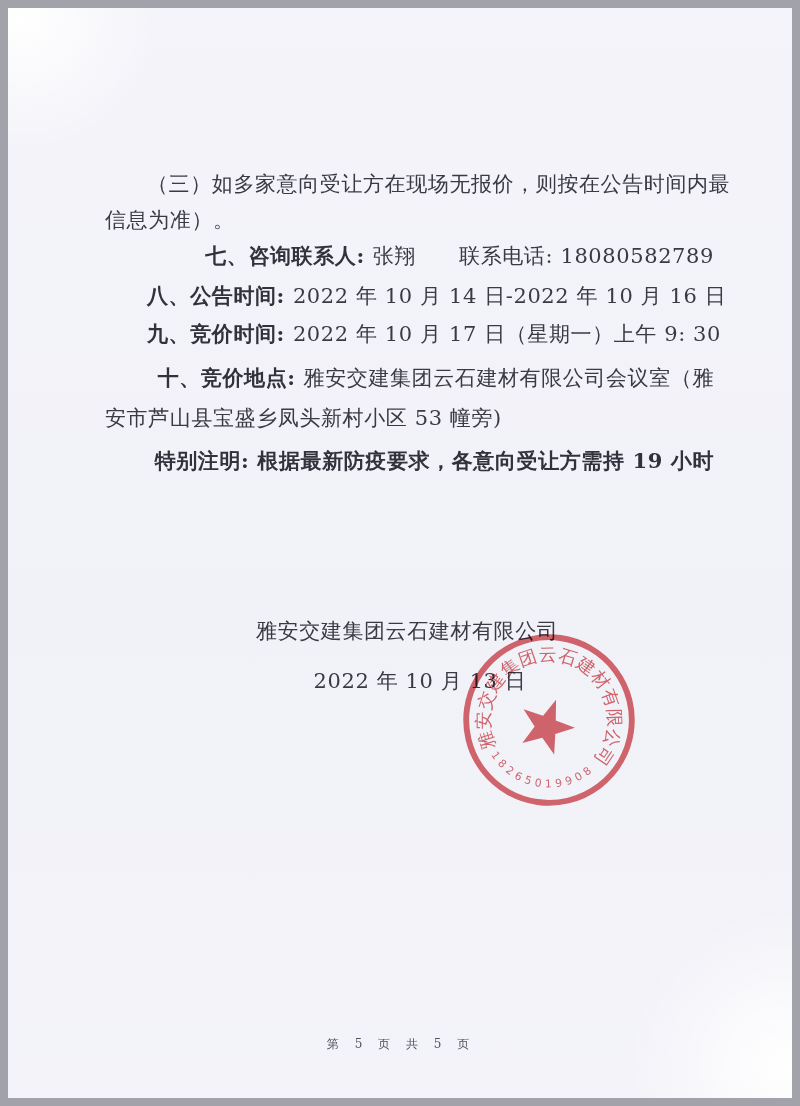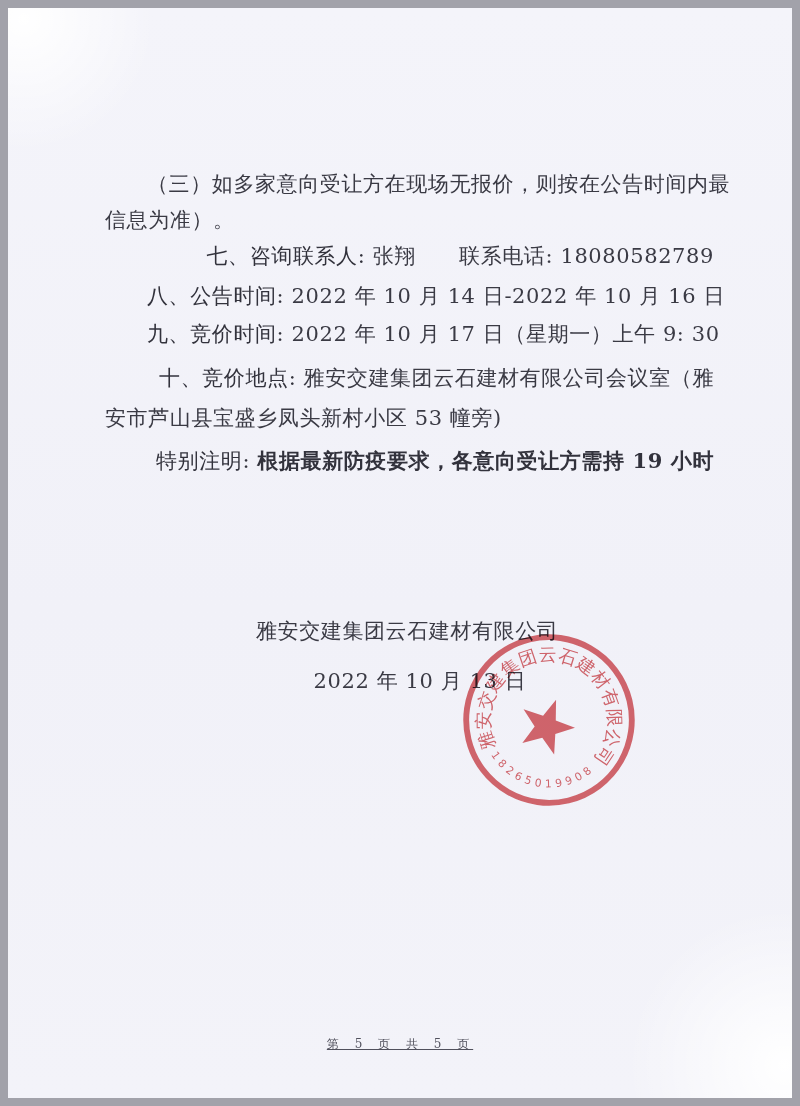--- a/index.html
+++ b/index.html
@@ -22,21 +22,21 @@
     color:#3a3a44;
   }
   .body-text{
     position:relative;
     padding:158px 78px 0 97px;
     font-size:21px;
     letter-spacing:.6px;
   }
   .line{height:36px;line-height:36px;white-space:nowrap;}
   .indent{text-indent:2em;text-align:right;}
-  .lbl{font-weight:400;color:#32323c;margin-top:45px;}
+  .lbl{font-weight:700;color:#32323c;margin-top:45px;}
   .bold{font-weight:700;color:#32323c;}
   .mt4{margin-top:4px;}.mt2{margin-top:2px;}.mt7{margin-top:7px;}.mt8{margin-top:8px;}
   .signature{
     margin:134px 0 0 248px;
     width:300px;
     text-align:center;
     font-size:21px;
     letter-spacing:.6px;
   }
   .sig-company{height:36px;line-height:36px;white-space:nowrap;}
@@ -64,21 +64,20 @@
   }
   .seal .star{fill:currentColor;}
   .page-footer{
     position:absolute;
     left:0;right:0;top:1028px;
     text-align:center;
     font-size:12px;
     color:#50505c;
     letter-spacing:4px;
     word-spacing:4px;
-    text-decoration:underline;
   }
 </style>
 </head>
 <body>
 
 <div class="scan">
   <div class="paper">
 
     <div class="body-text">
       <div class="line indent">（三）如多家意向受让方在现场无报价，则按在公告时间内最</div>

